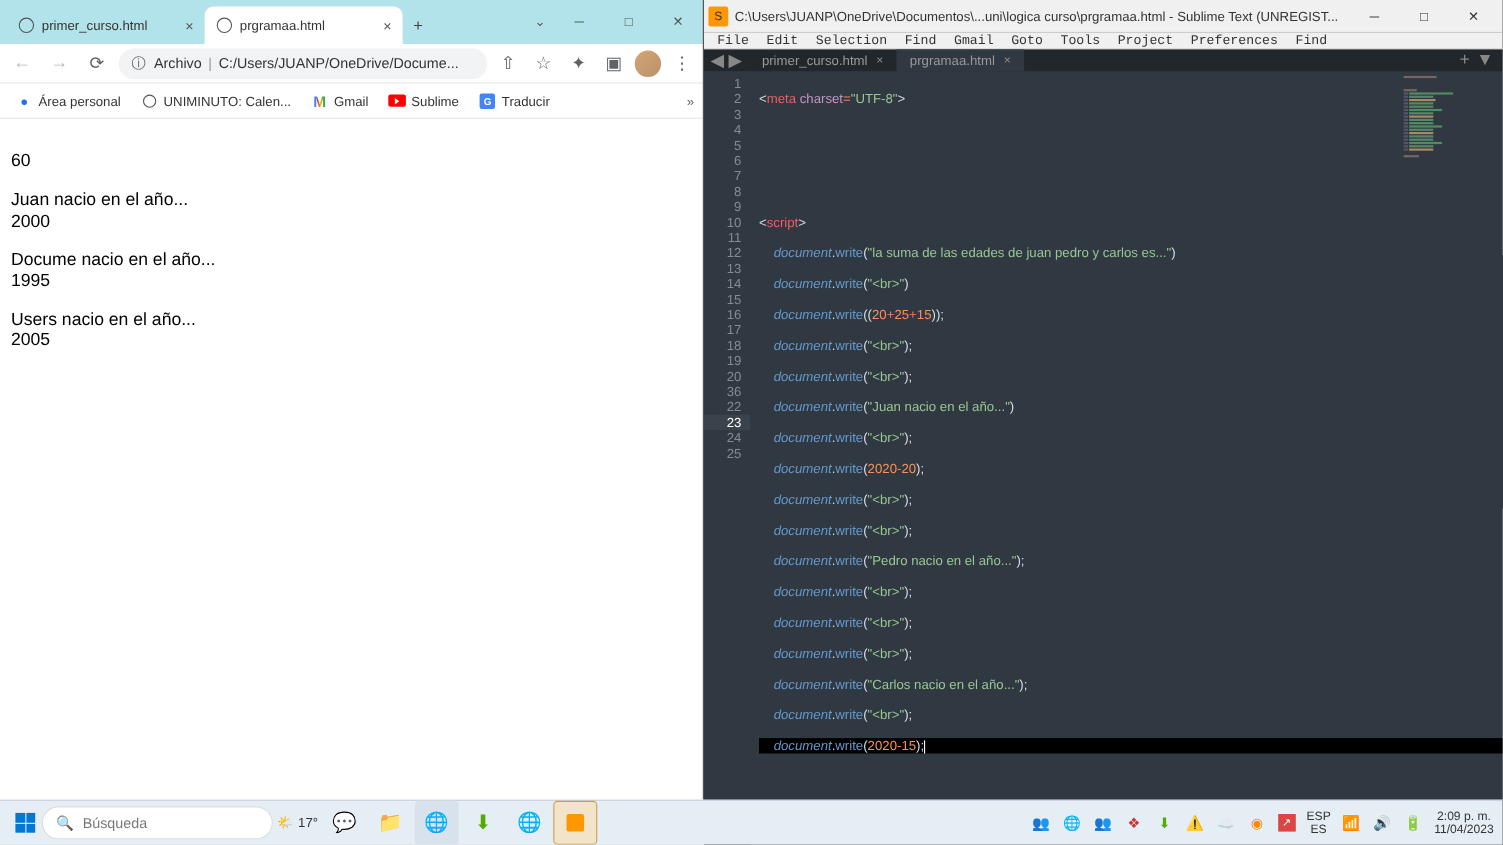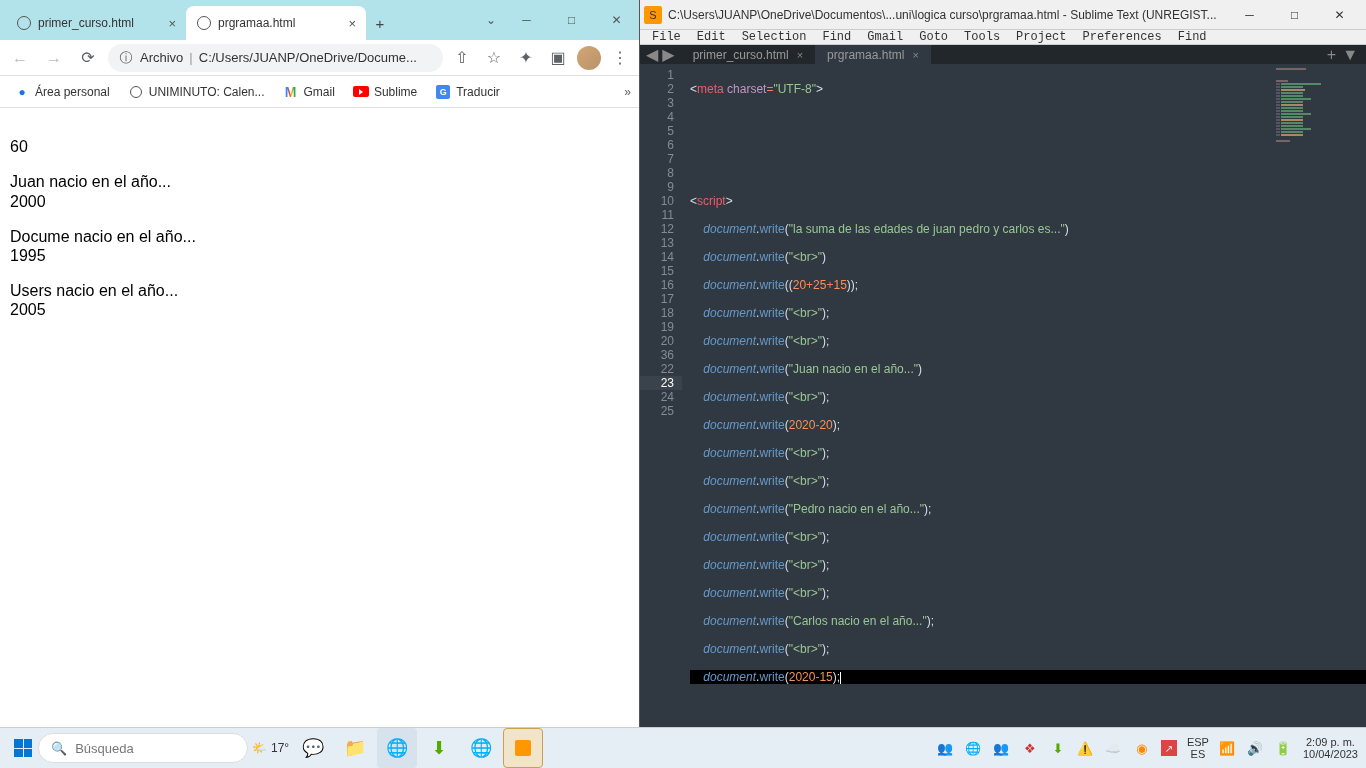--- a/index.html
+++ b/index.html
@@ -429,16 +429,16 @@
     <div class="tray-icon" style="background:#d44;color:#fff;width:16px;height:16px;font-size:10px;">↗</div>
     <div class="tb-lang">
       <div>ESP</div>
       <div>ES</div>
     </div>
     <div class="tray-icon">📶</div>
     <div class="tray-icon">🔊</div>
     <div class="tray-icon">🔋</div>
     <div class="tb-clock">
       <div>2:09 p. m.</div>
-      <div>10/04/2023</div>
+      <div>11/04/2023</div>
     </div>
   </div>
 </div>
 
 </body></html>

